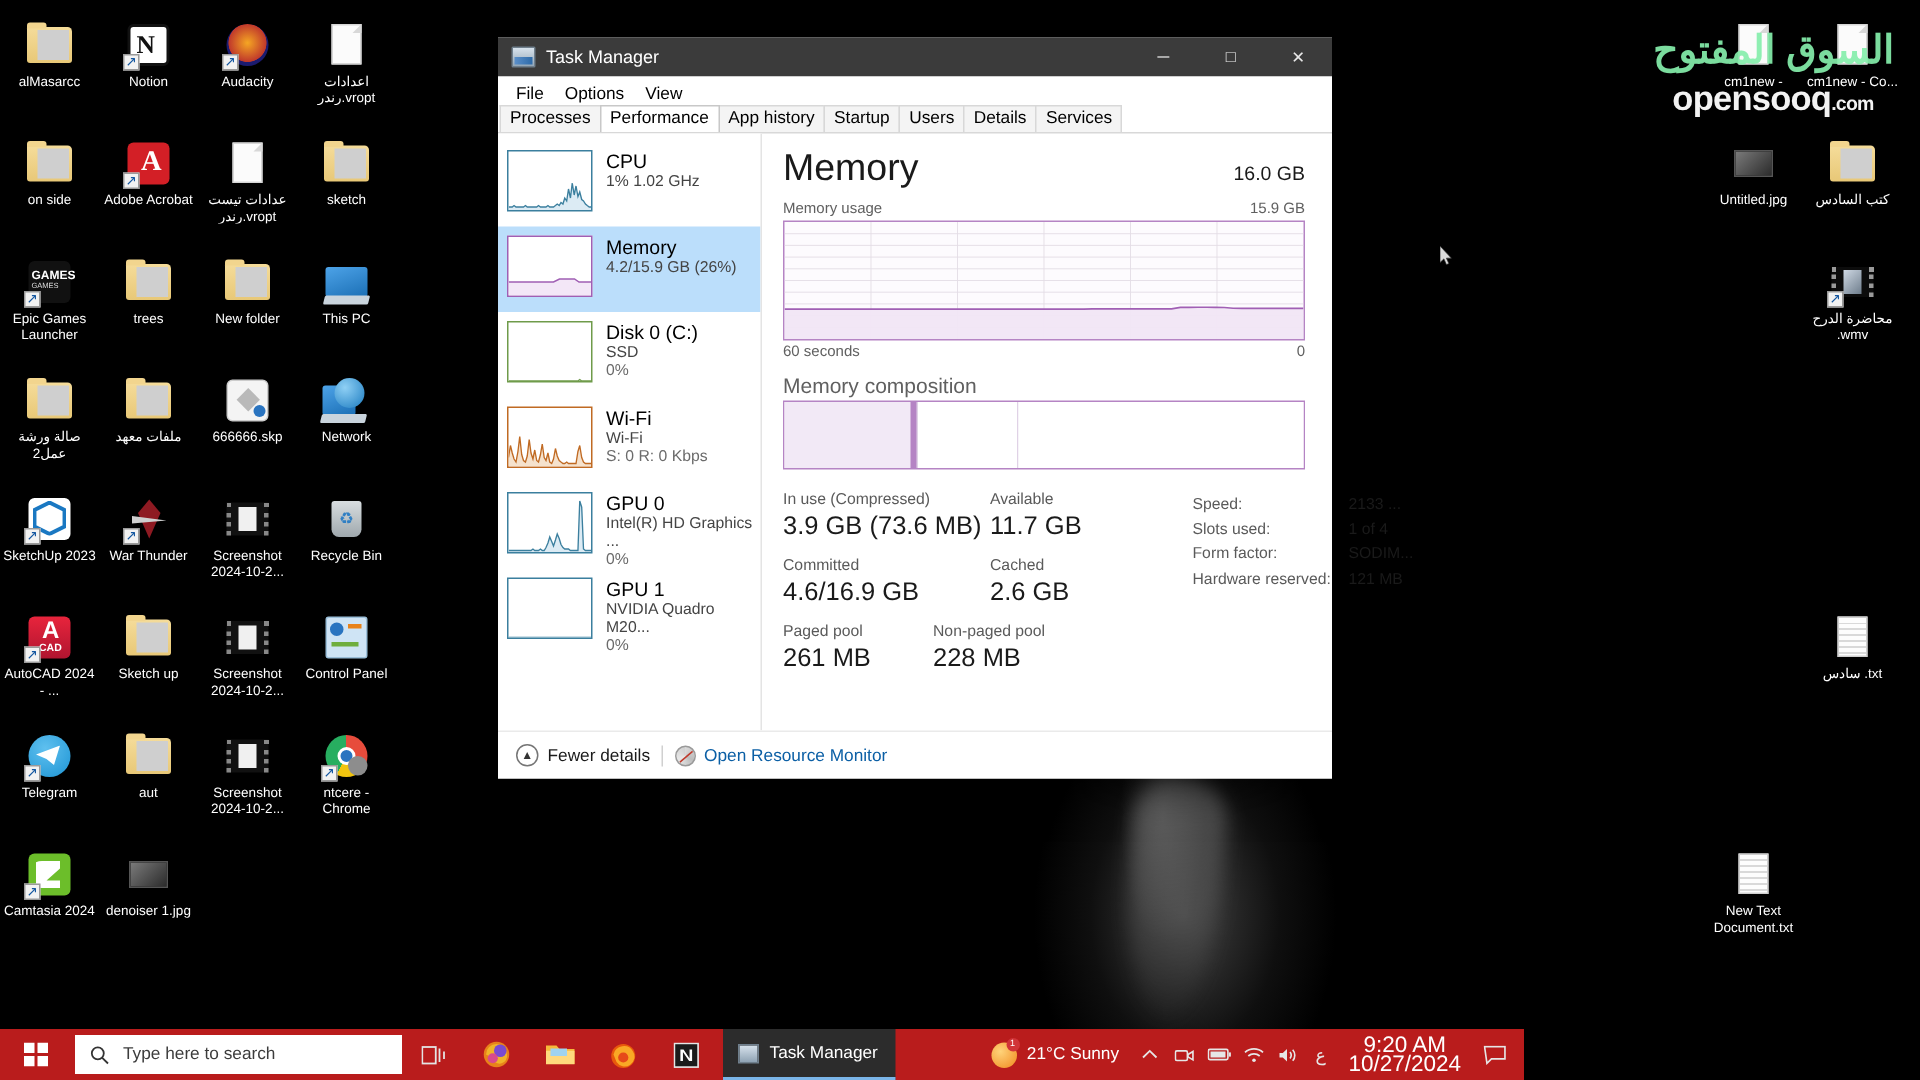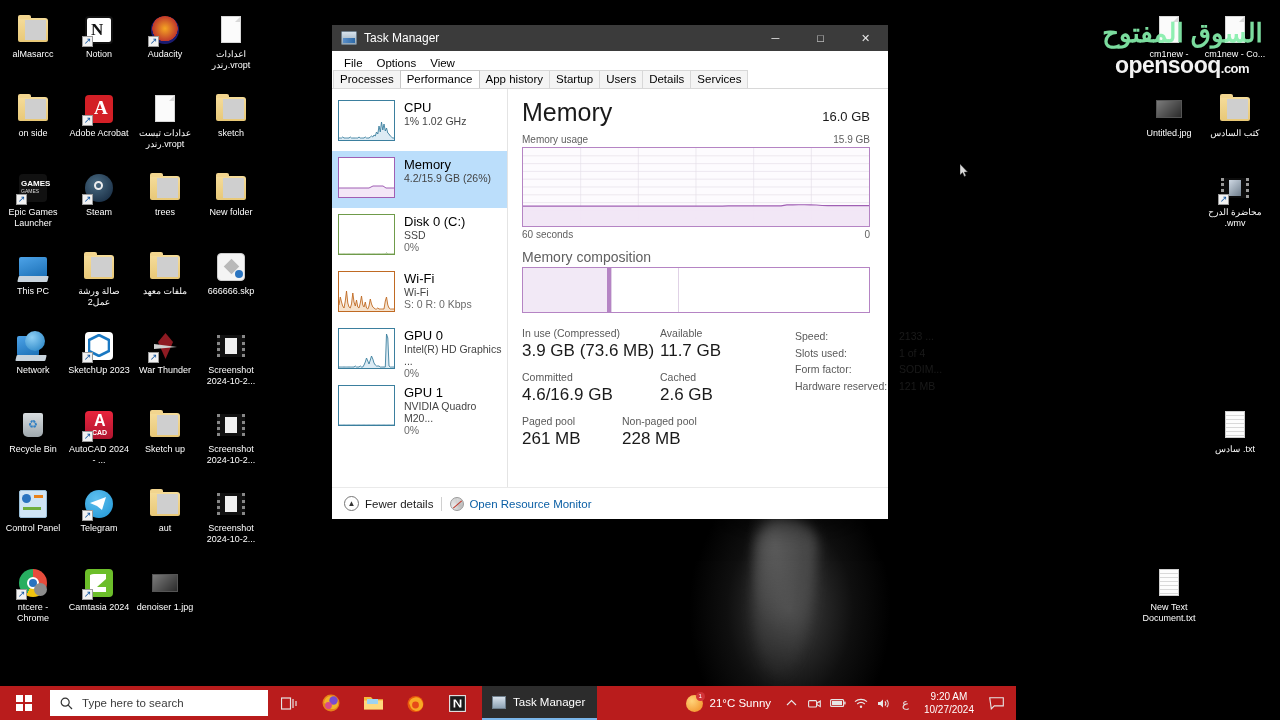--- a/index.html
+++ b/index.html
@@ -322,21 +322,21 @@
     background: radial-gradient(circle at 35% 35%, #ffd37a, #f08a1e);
     position:relative;
   }
   #weather-badge {
     position:absolute; right:-2px; top:-3px; width:9px; height:9px; border-radius:50%;
     background:#d13438; color:#fff; font-size:6px; line-height:9px; text-align:center;
   }
   #weather-text { font-size:11.5px; color:#ffffff; }
   .tray-ico { width:23px; height:34px; display:flex; align-items:center; justify-content:center; color:#e6e6e6; font-size:11px; }
   #lang { font-size:11.5px; color:#e6e6e6; padding:0 7px; }
-  #clock { text-align:center; color:#ffffff; font-size:10px; line-height:13px; padding:0 8px; }
+  #clock { text-align:center; color:#ffffff; font-size:15px; line-height:13px; padding:0 8px; }
   #action-center { width:28px; height:34px; display:flex; align-items:center; justify-content:center; }
 </style>
 </head>
 <body>
 
 <div id="wallpaper">
   <div id="wallpaper-shape"></div>
 </div>
 
 <div class="icon-col" id="icons-left">
@@ -395,28 +395,20 @@
         <div class="lbl">sketch</div>
       </div>
       <div class="dicon">
         <span class="glyph">
           <span class="art-sq" style="background:#111;"></span>
           <span style="position:absolute;left:4px;top:7px;font:bold 8px 'Liberation Sans',sans-serif;color:#fff;">GAMES</span>
           <span style="position:absolute;left:4px;top:16px;font:5px 'Liberation Sans',sans-serif;color:#ddd;">GAMES</span>
           <span class="shortcut-badge"></span>
         </span>
         <div class="lbl">Epic Games Launcher</div>
-      </div>
-      <div class="dicon">
-        <span class="glyph">
-          <span class="art-circ" style="background:radial-gradient(circle at 40% 35%,#4a6b82,#10233a);"></span>
-          <span style="position:absolute;left:11px;top:9px;width:9px;height:9px;border-radius:50%;border:2px solid #eee;"></span>
-          <span class="shortcut-badge"></span>
-        </span>
-        <div class="lbl">Steam</div>
       </div>
       <div class="dicon">
         <span class="glyph">
           <span class="art-folder"></span>
         </span>
         <div class="lbl">trees</div>
       </div>
       <div class="dicon">
         <span class="glyph">
           <span class="art-folder"></span>

